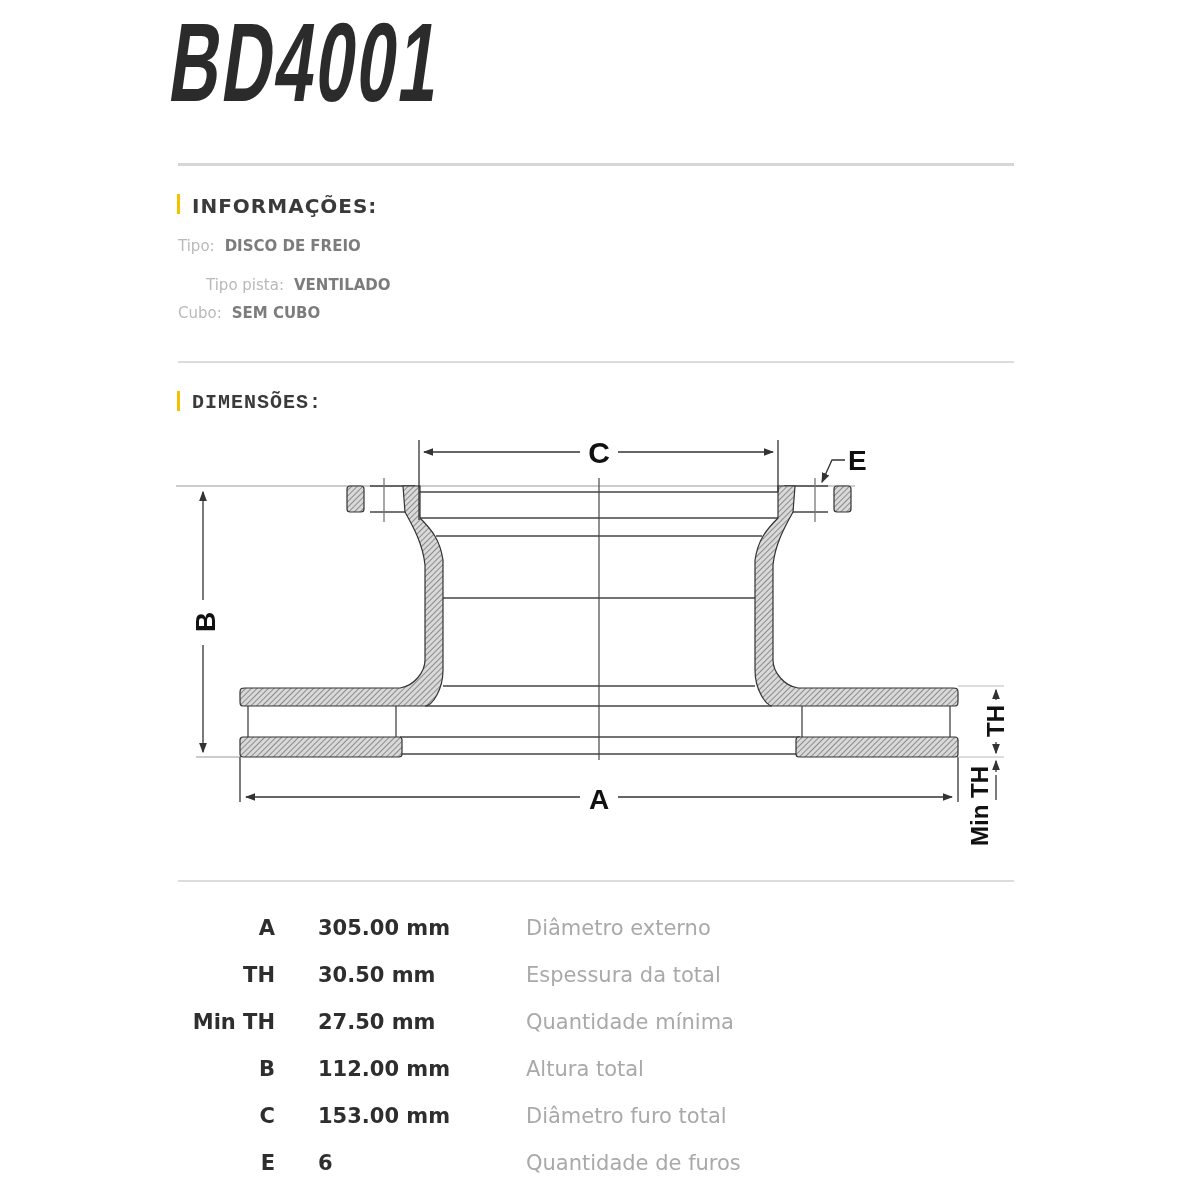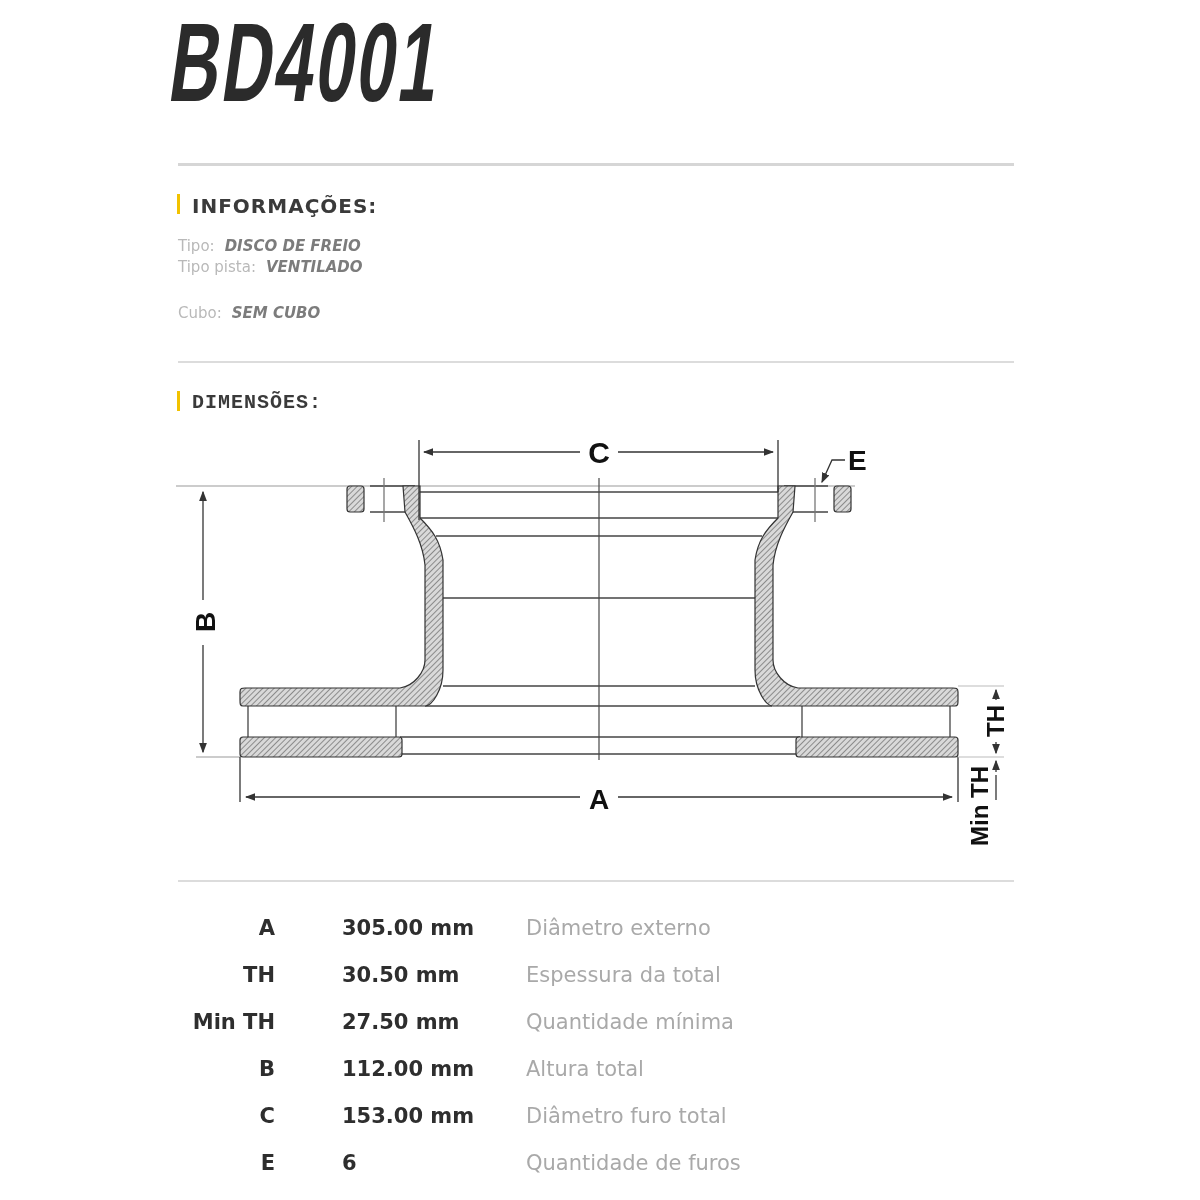--- a/index.html
+++ b/index.html
@@ -9,44 +9,44 @@
       left: 180px; top: 4px; font-family: "Liberation Sans", sans-serif;
       font-size: 112px; font-weight: 700; color: #2b2b2b; letter-spacing: 4px;
       transform: skewX(-8deg) scaleX(0.62); transform-origin: left top; line-height: 118px;
     }
     .divider { left: 178px; width: 836px; height: 3px; background: #d6d6d6; }
     .divider.thin { height: 2px; background: #dcdcdc; }
     .section-head { left: 177px; font-size: 20px; font-weight: 700; color: #3a3a3a; letter-spacing: 1px; display: flex; }
     .section-head .bar { display: inline-block; width: 3px; height: 20px; background: #f2c200; margin-right: 12px; }
     .info-row { left: 178px; font-size: 15px; display: flex; gap: 10px; }
     .info-row .k { color: #b9b9b9; }
-    .info-row .v { color: #7c7c7c; font-weight: 700; font-style: italic; }
+    .info-row .v { color: #7c7c7c; font-weight: 700; }
     .diagram { left: 0; top: 420px; width: 1200px; height: 460px; }
     .spec-row { left: 190px; width: 700px; height: 30px; font-size: 21px; }
     .spec-row .code { position: absolute; right: 615px; color: #2e2e2e; font-weight: 700; white-space: nowrap; }
-    .spec-row .val { position: absolute; left: 128px; color: #2e2e2e; font-weight: 700; white-space: nowrap; margin-left: 24px; }
+    .spec-row .val { position: absolute; left: 128px; color: #2e2e2e; font-weight: 700; white-space: nowrap; }
     .spec-row .desc { position: absolute; left: 336px; color: #a9a9a9; white-space: nowrap; }
   </style>
 </head>
 <body>
 
 <div class="abs title">BD4001</div>
 
 <div class="abs divider" style="top:163px;"></div>
 
 <div class="abs section-head" style="top:194px;">
   <span class="bar"></span>
   <span>INFORMAÇÕES:</span>
 </div>
 
 <div class="abs info-row" style="top:237px;">
   <span class="k">Tipo:</span>
   <span class="v">DISCO DE FREIO</span>
 </div>
-<div class="abs info-row" style="top:258px;">
+<div class="abs info-row" style="top:276px;margin-left:28px;">
   <span class="k">Tipo pista:</span>
   <span class="v">VENTILADO</span>
 </div>
 <div class="abs info-row" style="top:304px;">
   <span class="k">Cubo:</span>
   <span class="v">SEM CUBO</span>
 </div>
 
 <div class="abs divider thin" style="top:361px;"></div>
 

